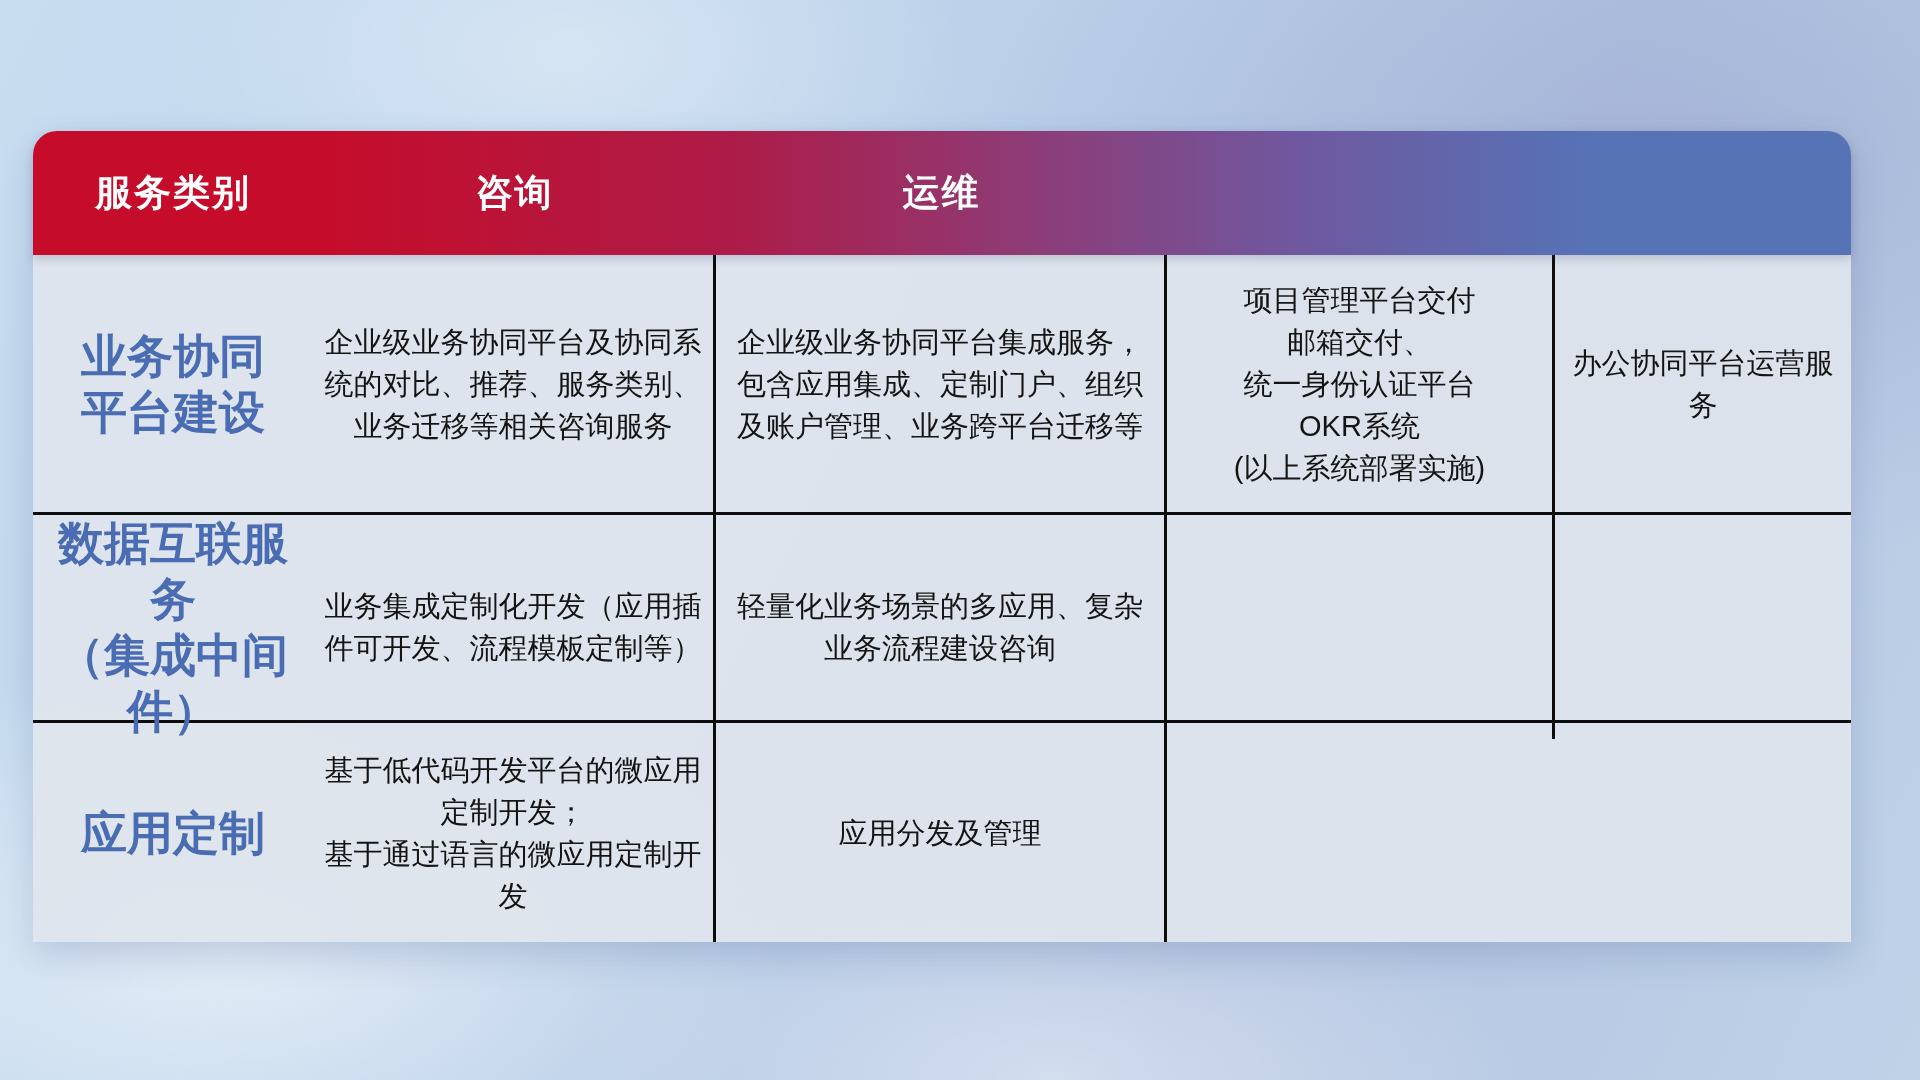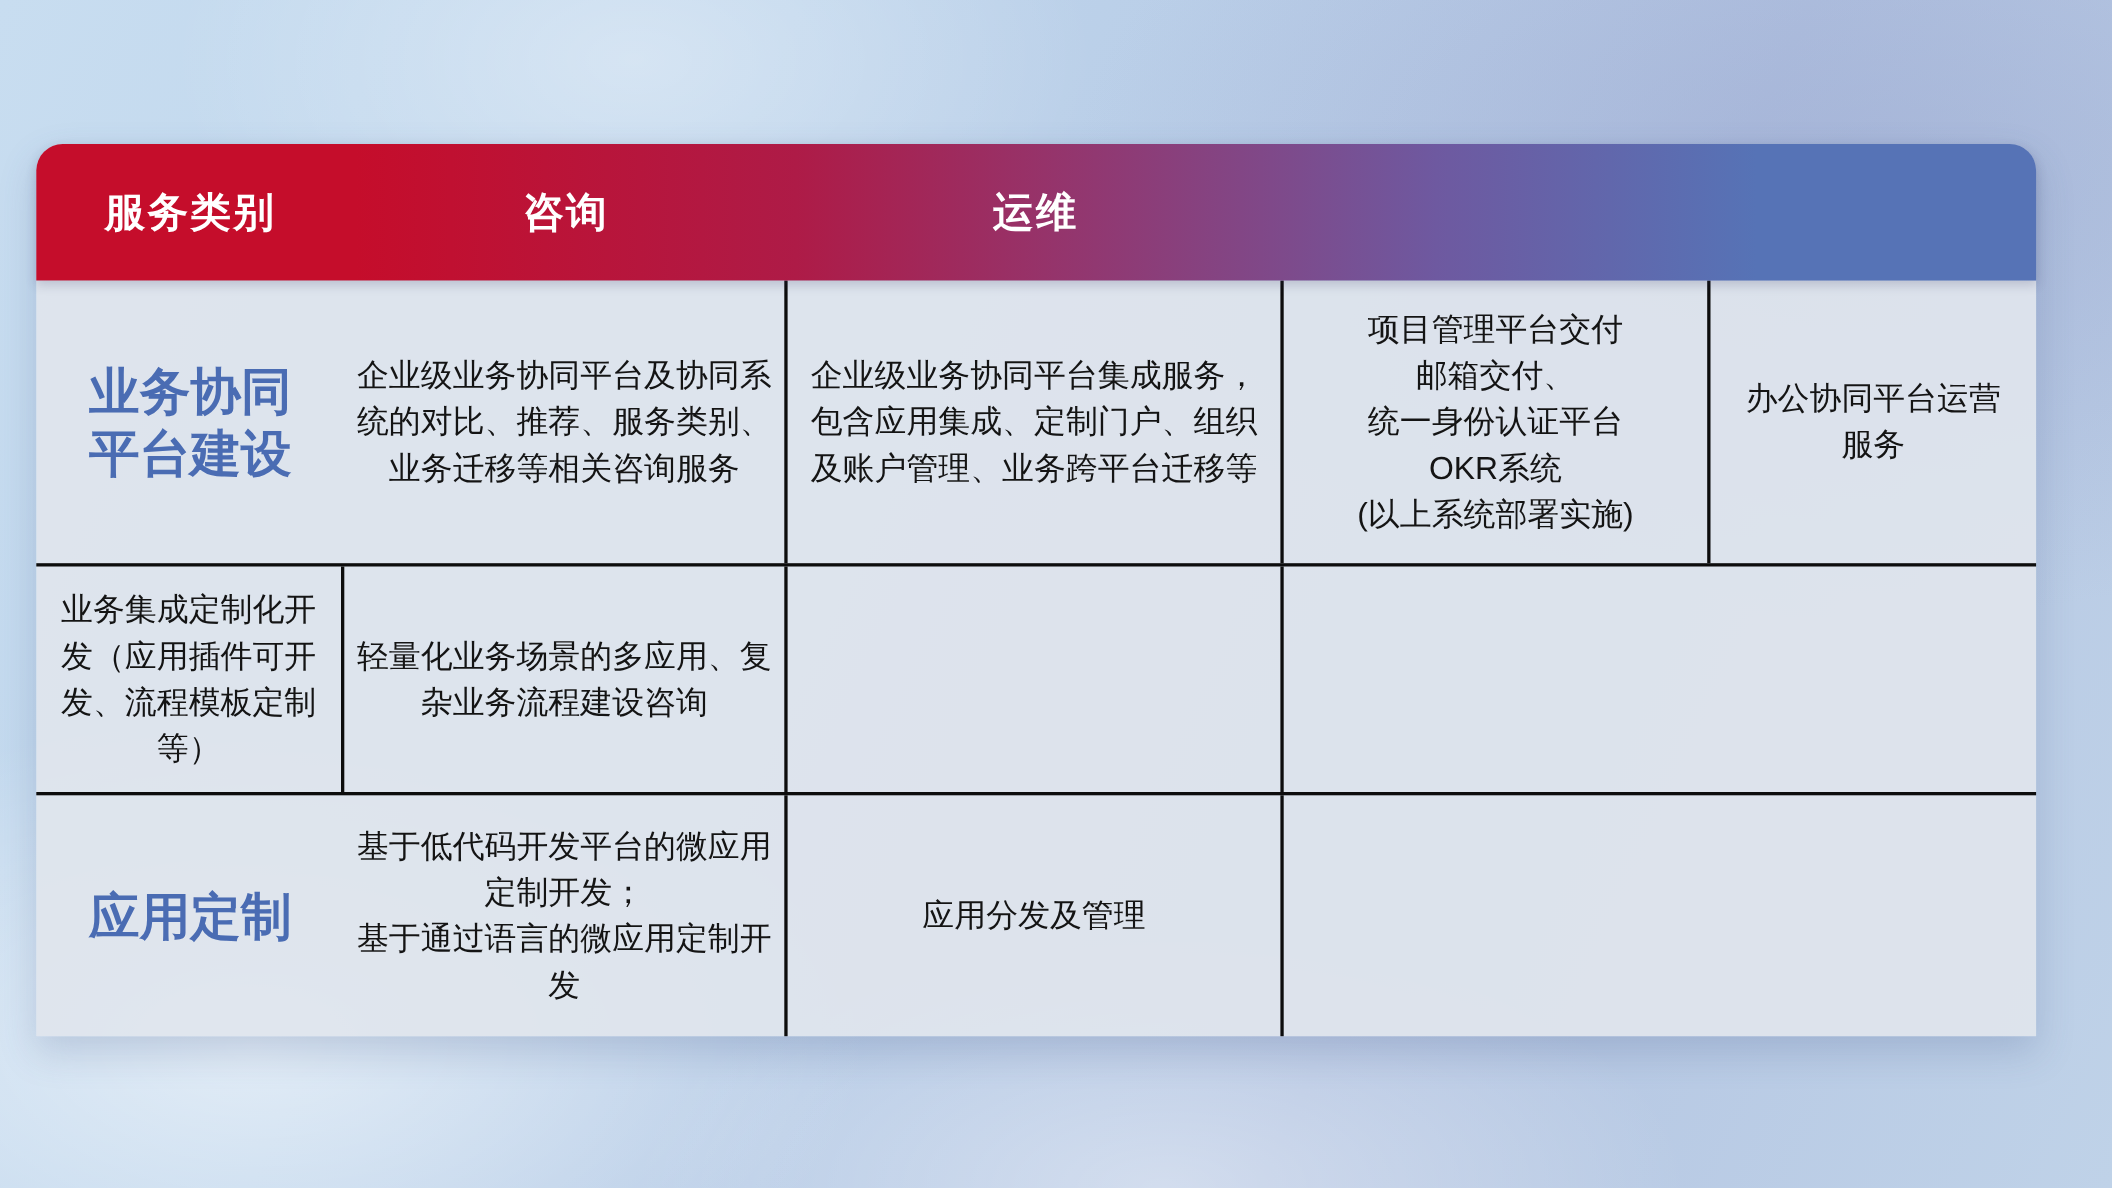--- a/index.html
+++ b/index.html
@@ -61,21 +61,21 @@
     padding:0 10px;box-sizing:border-box;
   }
   .td.col-category{
     color:var(--category-text);
     font-size:46px;font-weight:bold;line-height:56px;
     padding:0 8px;
   }
   .td.col-consulting, .td.col-development, .td.col-delivery{
     border-right:3px solid var(--grid-line);
   }
-  .td.col-operations{padding:0 18px;}
+  .td.col-operations{padding:0 4px;}
 </style>
 </head>
 <body>
 
 <div class="service-table">
 
   <div class="thead">
     <div class="th">服务类别</div>
     <div class="th">咨询</div>
     <div class="th">运维</div>
@@ -90,20 +90,22 @@
       <div class="td col-development">企业级业务协同平台集成服务，包含应用集成、定制门户、组织及账户管理、业务跨平台迁移等</div>
       <div class="td col-delivery">项目管理平台交付
 邮箱交付、
 统一身份认证平台
 OKR系统
 (以上系统部署实施)</div>
       <div class="td col-operations">办公协同平台运营服务</div>
     </div>
 
     <div class="trow row-1">
+      <div class="td col-category">数据互联服务
+（集成中间件）</div>
       <div class="td col-development">业务集成定制化开发（应用插件可开发、流程模板定制等）</div>
       <div class="td col-consulting">轻量化业务场景的多应用、复杂业务流程建设咨询</div>
       <div class="td col-delivery"></div>
       <div class="td col-operations"></div>
     </div>
 
     <div class="trow row-2">
       <div class="td col-category">应用定制</div>
       <div class="td col-development">基于低代码开发平台的微应用定制开发；
 基于通过语言的微应用定制开发</div>

